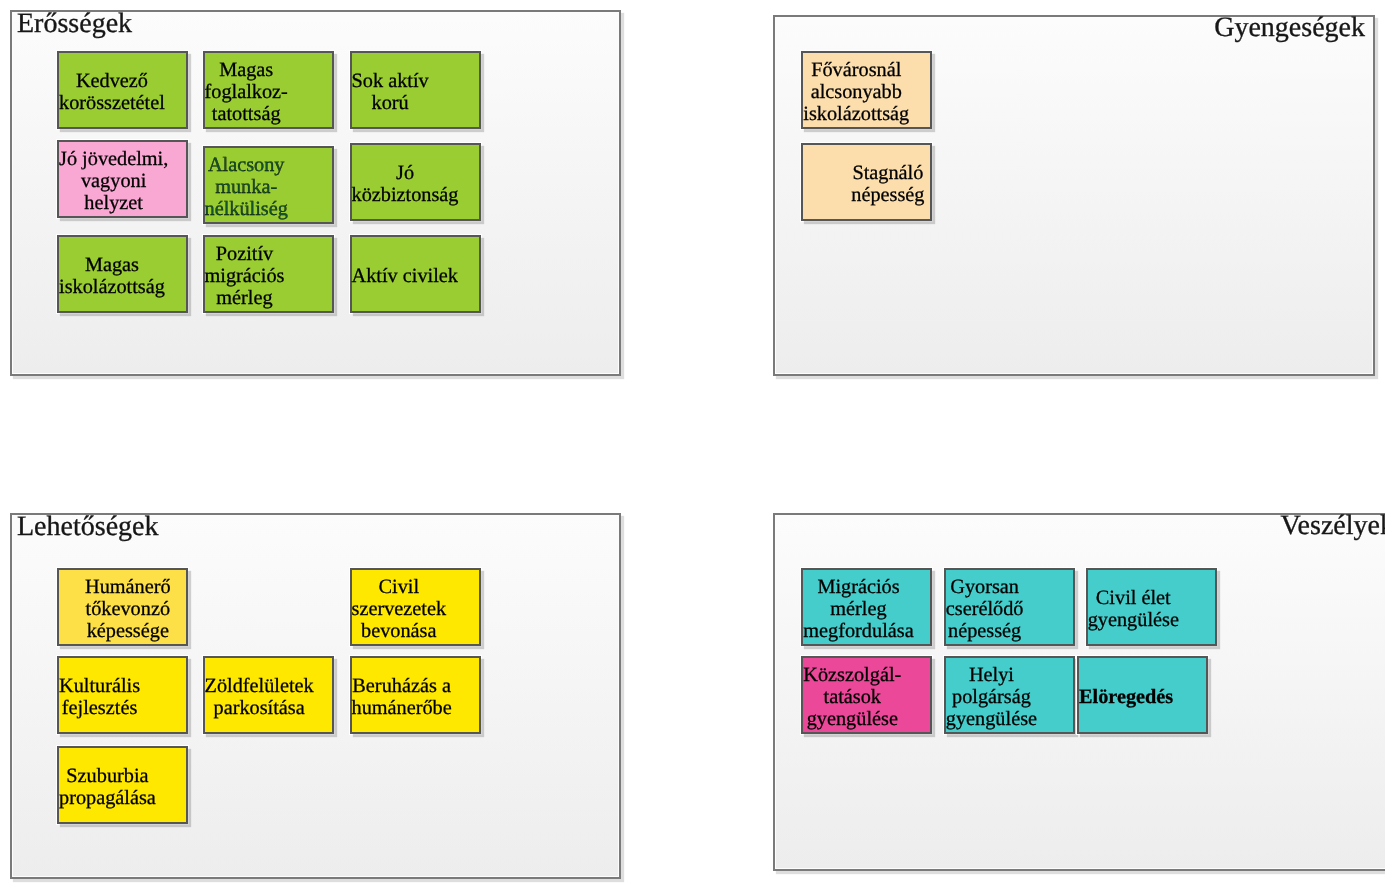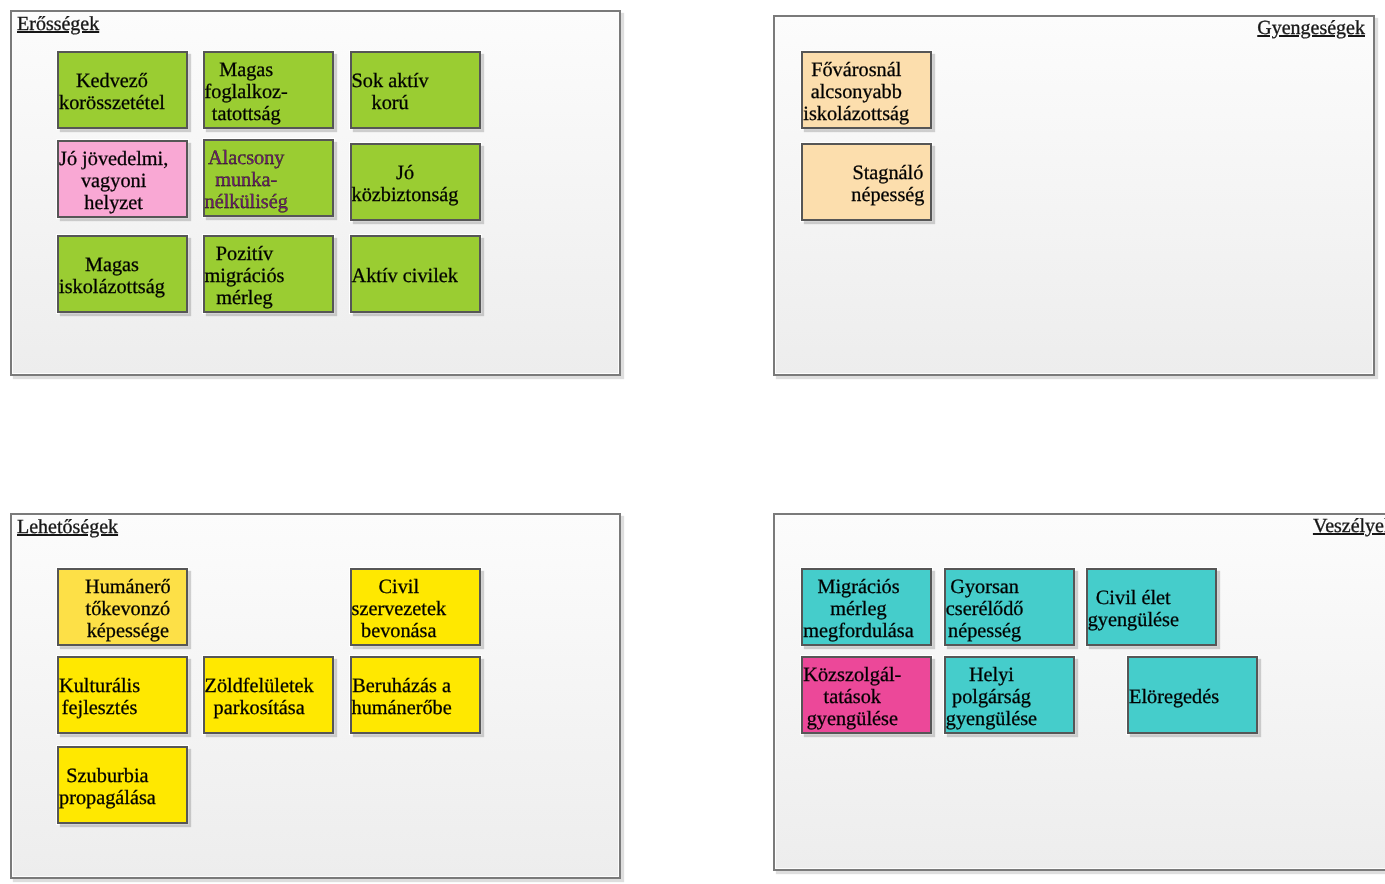--- a/index.html
+++ b/index.html
@@ -24,25 +24,24 @@
   }
   .panel {
     position: absolute;
     box-sizing: border-box;
     border: 2px solid #7a7a7a;
     background: linear-gradient(to bottom, #fcfcfc 0%, #ededed 100%);
     box-shadow: 3px 3px 1px rgba(0,0,0,0.13), inset 0 0 0 1px #fdfdfd;
   }
   .panel-title {
     position: absolute;
-    font-size: 20px;
+    font-size: 28px;
     line-height: 26px;
     color: #171717;
     white-space: nowrap;
-    text-decoration: underline;
     -webkit-text-stroke: 0.34px #171717;
   }
   .t-left  { left: 5px;  top: -1px; }
   .t-right { right: 8px; top: -2px; }
   .card {
     position: absolute;
     box-sizing: border-box;
     width: 131px;
     height: 78px;
     border: 2px solid #565656;
@@ -90,21 +89,21 @@
     </div>
     <div class="card" style="left: 349.5px; top: 50.7px; background: rgb(154, 205, 50); border-color: rgb(86, 86, 86); color: rgb(0, 0, 0);">
       <span class="lbl">Sok aktív
 korú</span>
     </div>
     <div class="card" style="left: 57px; top: 134px; background: #f9a8d4; border-color: rgb(86, 86, 86); color: rgb(0, 0, 0); margin-top: 6px;">
       <span class="lbl">Jó jövedelmi,
 vagyoni
 helyzet</span>
     </div>
-    <div class="card" style="left: 202.5px; top: 139px; background: rgb(154, 205, 50); border-color: rgb(86, 86, 86); color: #701a75;">
+    <div class="card" style="left: 202.5px; top: 146px; background: rgb(154, 205, 50); border-color: rgb(86, 86, 86); color: #14532d;">
       <span class="lbl">Alacsony
 munka-
 nélküliség</span>
     </div>
     <div class="card" style="left: 349.5px; top: 142.9px; background: rgb(154, 205, 50); border-color: rgb(86, 86, 86); color: rgb(0, 0, 0);">
       <span class="lbl">Jó
 közbiztonság</span>
     </div>
     <div class="card" style="left: 57px; top: 235.2px; background: rgb(154, 205, 50); border-color: rgb(86, 86, 86); color: rgb(0, 0, 0);">
       <span class="lbl">Magas
@@ -170,16 +169,16 @@
     <div class="card" style="left: 801.3px; top: 656.3px; background: #ec4899; border-color: rgb(86, 86, 86); color: rgb(0, 0, 0);">
       <span class="lbl">Közszolgál-
 tatások
 gyengülése</span>
     </div>
     <div class="card" style="left: 943.8px; top: 656.3px; background: rgb(69, 205, 203); border-color: rgb(86, 86, 86); color: rgb(0, 0, 0);">
       <span class="lbl">Helyi
 polgárság
 gyengülése</span>
     </div>
-    <div class="card" style="left: 1127px; top: 656.3px; background: rgb(69, 205, 203); border-color: rgb(86, 86, 86); color: rgb(0, 0, 0);">
+    <div class="card" style="left: 1077px; top: 656.3px; background: rgb(69, 205, 203); border-color: rgb(86, 86, 86); color: rgb(0, 0, 0); font-weight: bold;">
       <span class="lbl">Elöregedés</span>
     </div>
   </div>
 
 </body></html>

